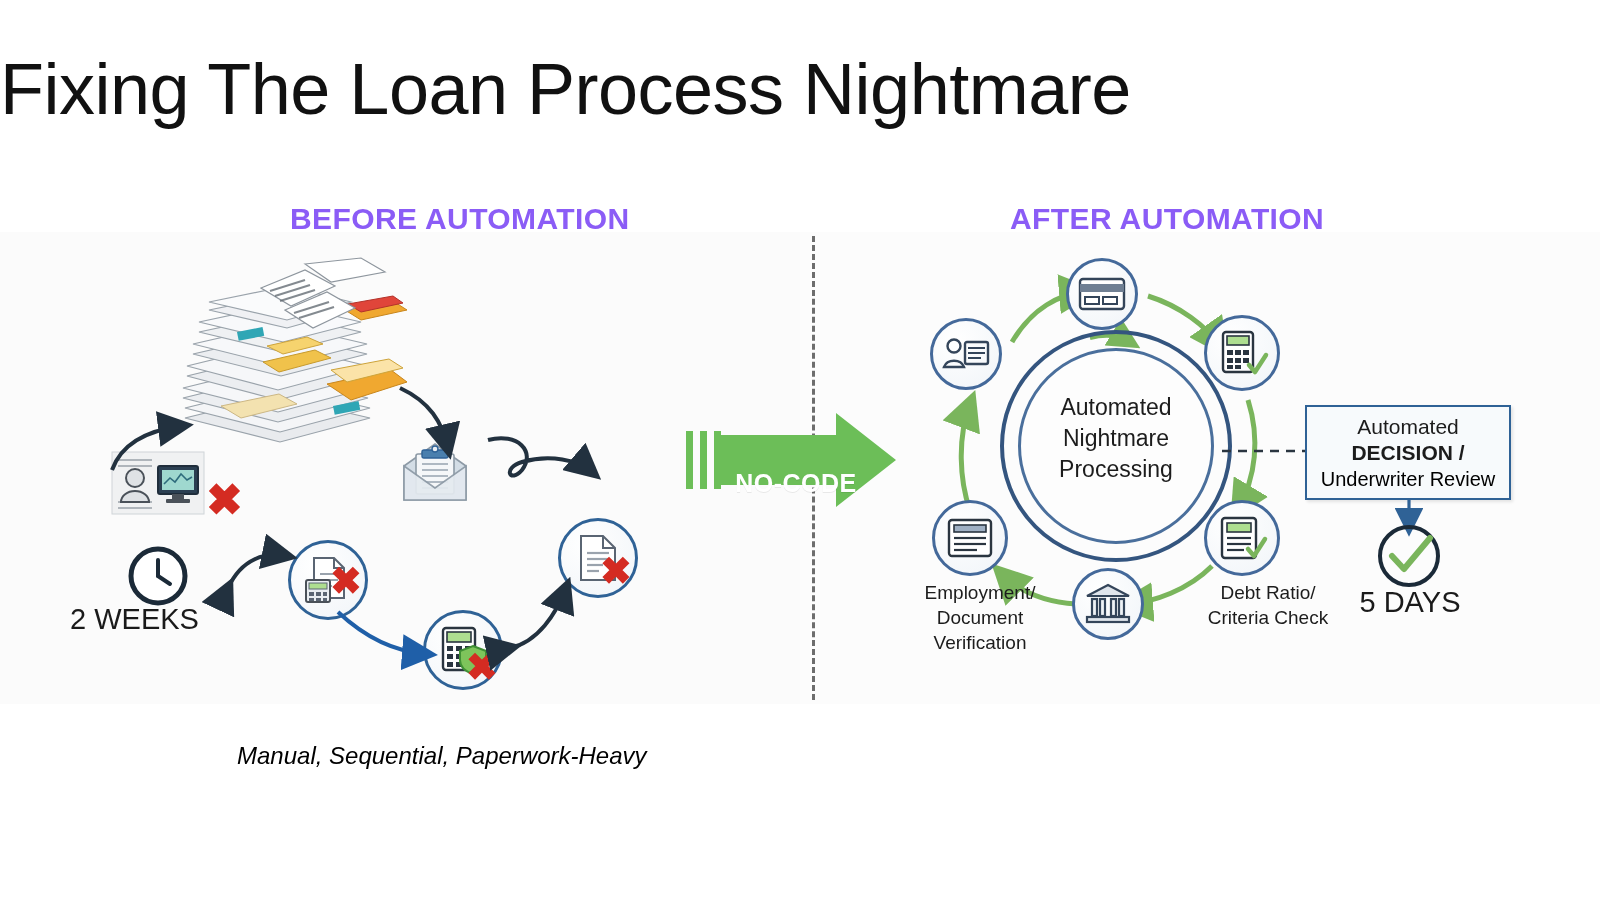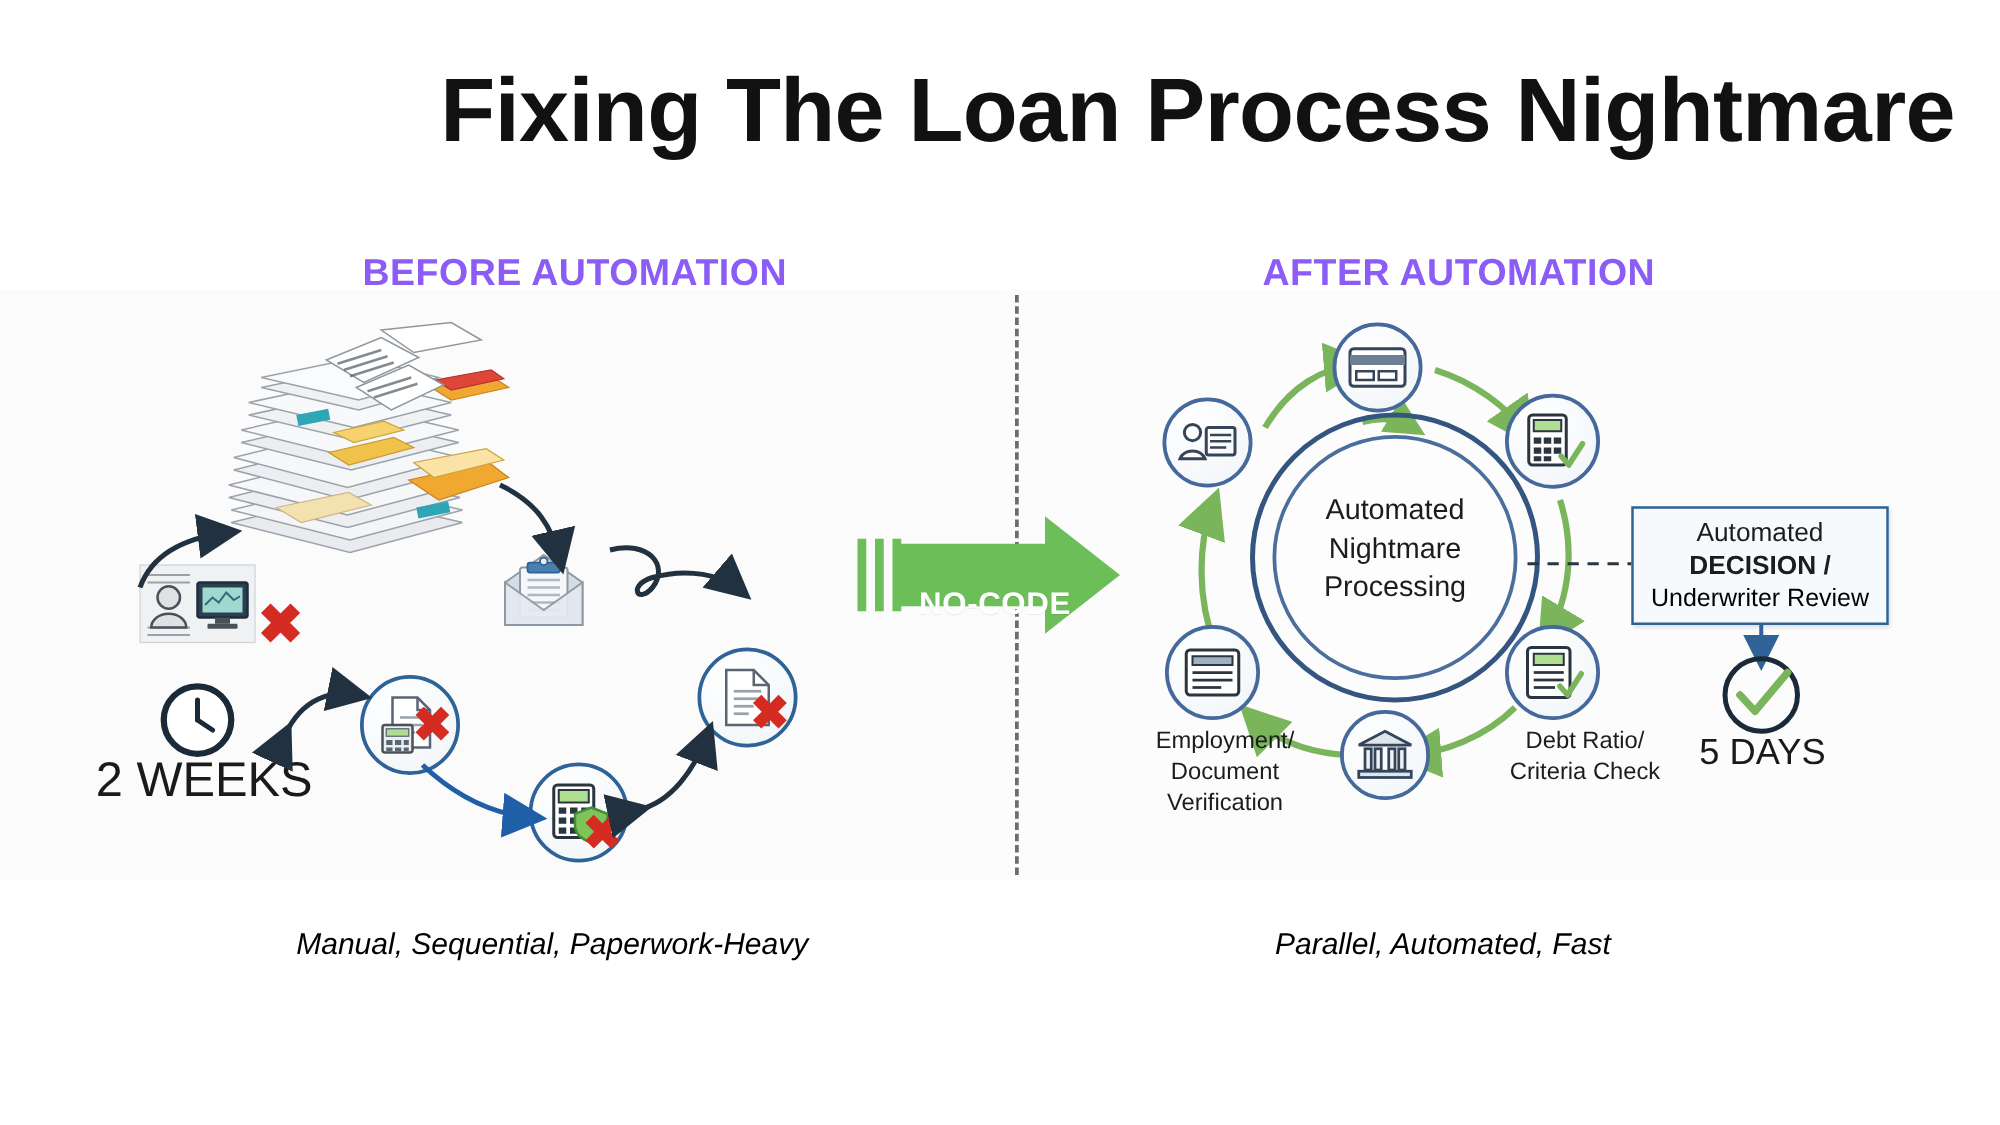--- a/index.html
+++ b/index.html
@@ -12,23 +12,23 @@
   #stage {
     position: relative;
     width: 1600px; height: 900px;
     background: #ffffff;
   }
 
   
   .title {
     position: absolute;
     top: 48px; left: 0; width: 1564px;
-    text-align: right;
+    text-align: left;
     font-size: 72px;
-    font-weight: 700;
+    font-weight: 400;
     letter-spacing: -0.5px;
     color: #111111;
     font-family: "Liberation Sans", sans-serif;
     white-space: nowrap;
   }
   .band-left {
     position: absolute; left: 0; top: 232px; width: 800px; height: 472px;
     background: #fbfbfb;
   }
   .band-right {
@@ -173,22 +173,22 @@
     text-align: center;
     font-size: 29px;
     color: #1a1a1a;
   }
 
   
   .weeks-label {
     position: absolute;
     left: 70px; top: 603px;
     width: 180px;
-    text-align: right;
-    font-size: 39px;
+    text-align: left;
+    font-size: 29px;
     color: #1a1a1a;
   }
 
   svg { display: block; overflow: visible; }
   .nosel { user-select: none; }
 </style>
 </head>
 <body>
 
 <div id="stage">
@@ -510,15 +510,14 @@
     </defs>
     <line x1="11" y1="0" x2="11" y2="24" stroke="#2f6296" stroke-width="3.2" marker-end="url(#anavy)"></line>
   </svg>
 
   <div class="days-circle"></div>
   <svg style="position:absolute; left:1386px; top:534px;" width="48" height="44" viewBox="0 0 48 44">
     <path d="M6 22 l12 13 l26 -31" fill="none" stroke="#7ab55c" stroke-width="6" stroke-linecap="round" stroke-linejoin="round"></path>
   </svg>
   <div class="days-label nosel">5 DAYS</div>
 
-  <div class="caption right nosel">Parallel, Automated, Fast</div>
 
 </div>
 
 </body></html>

